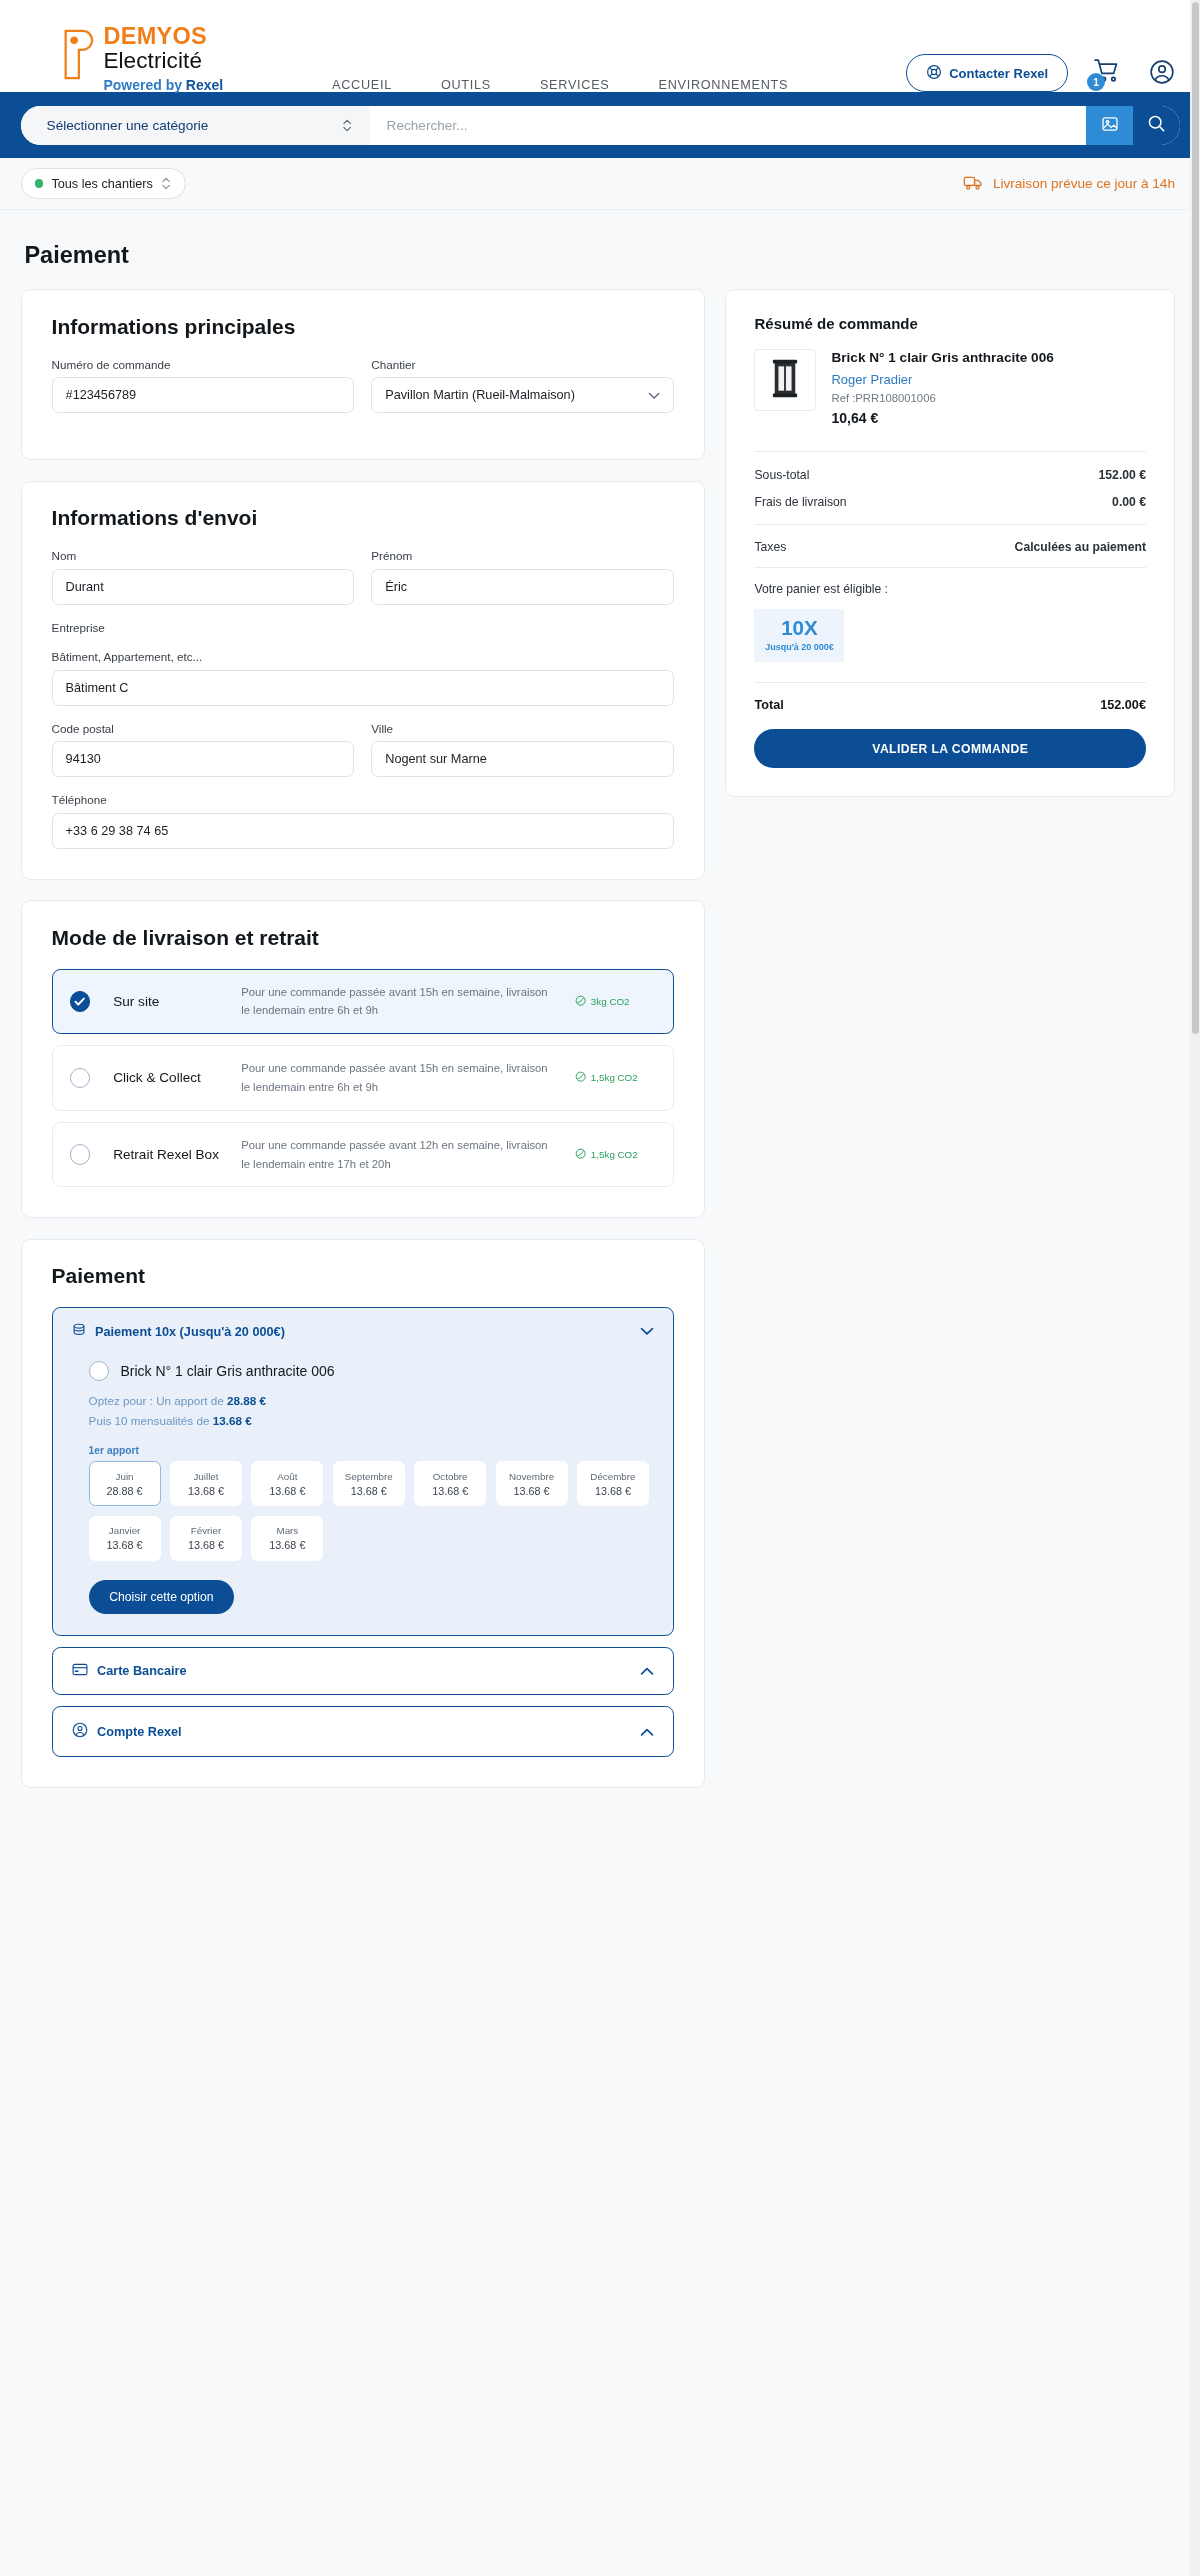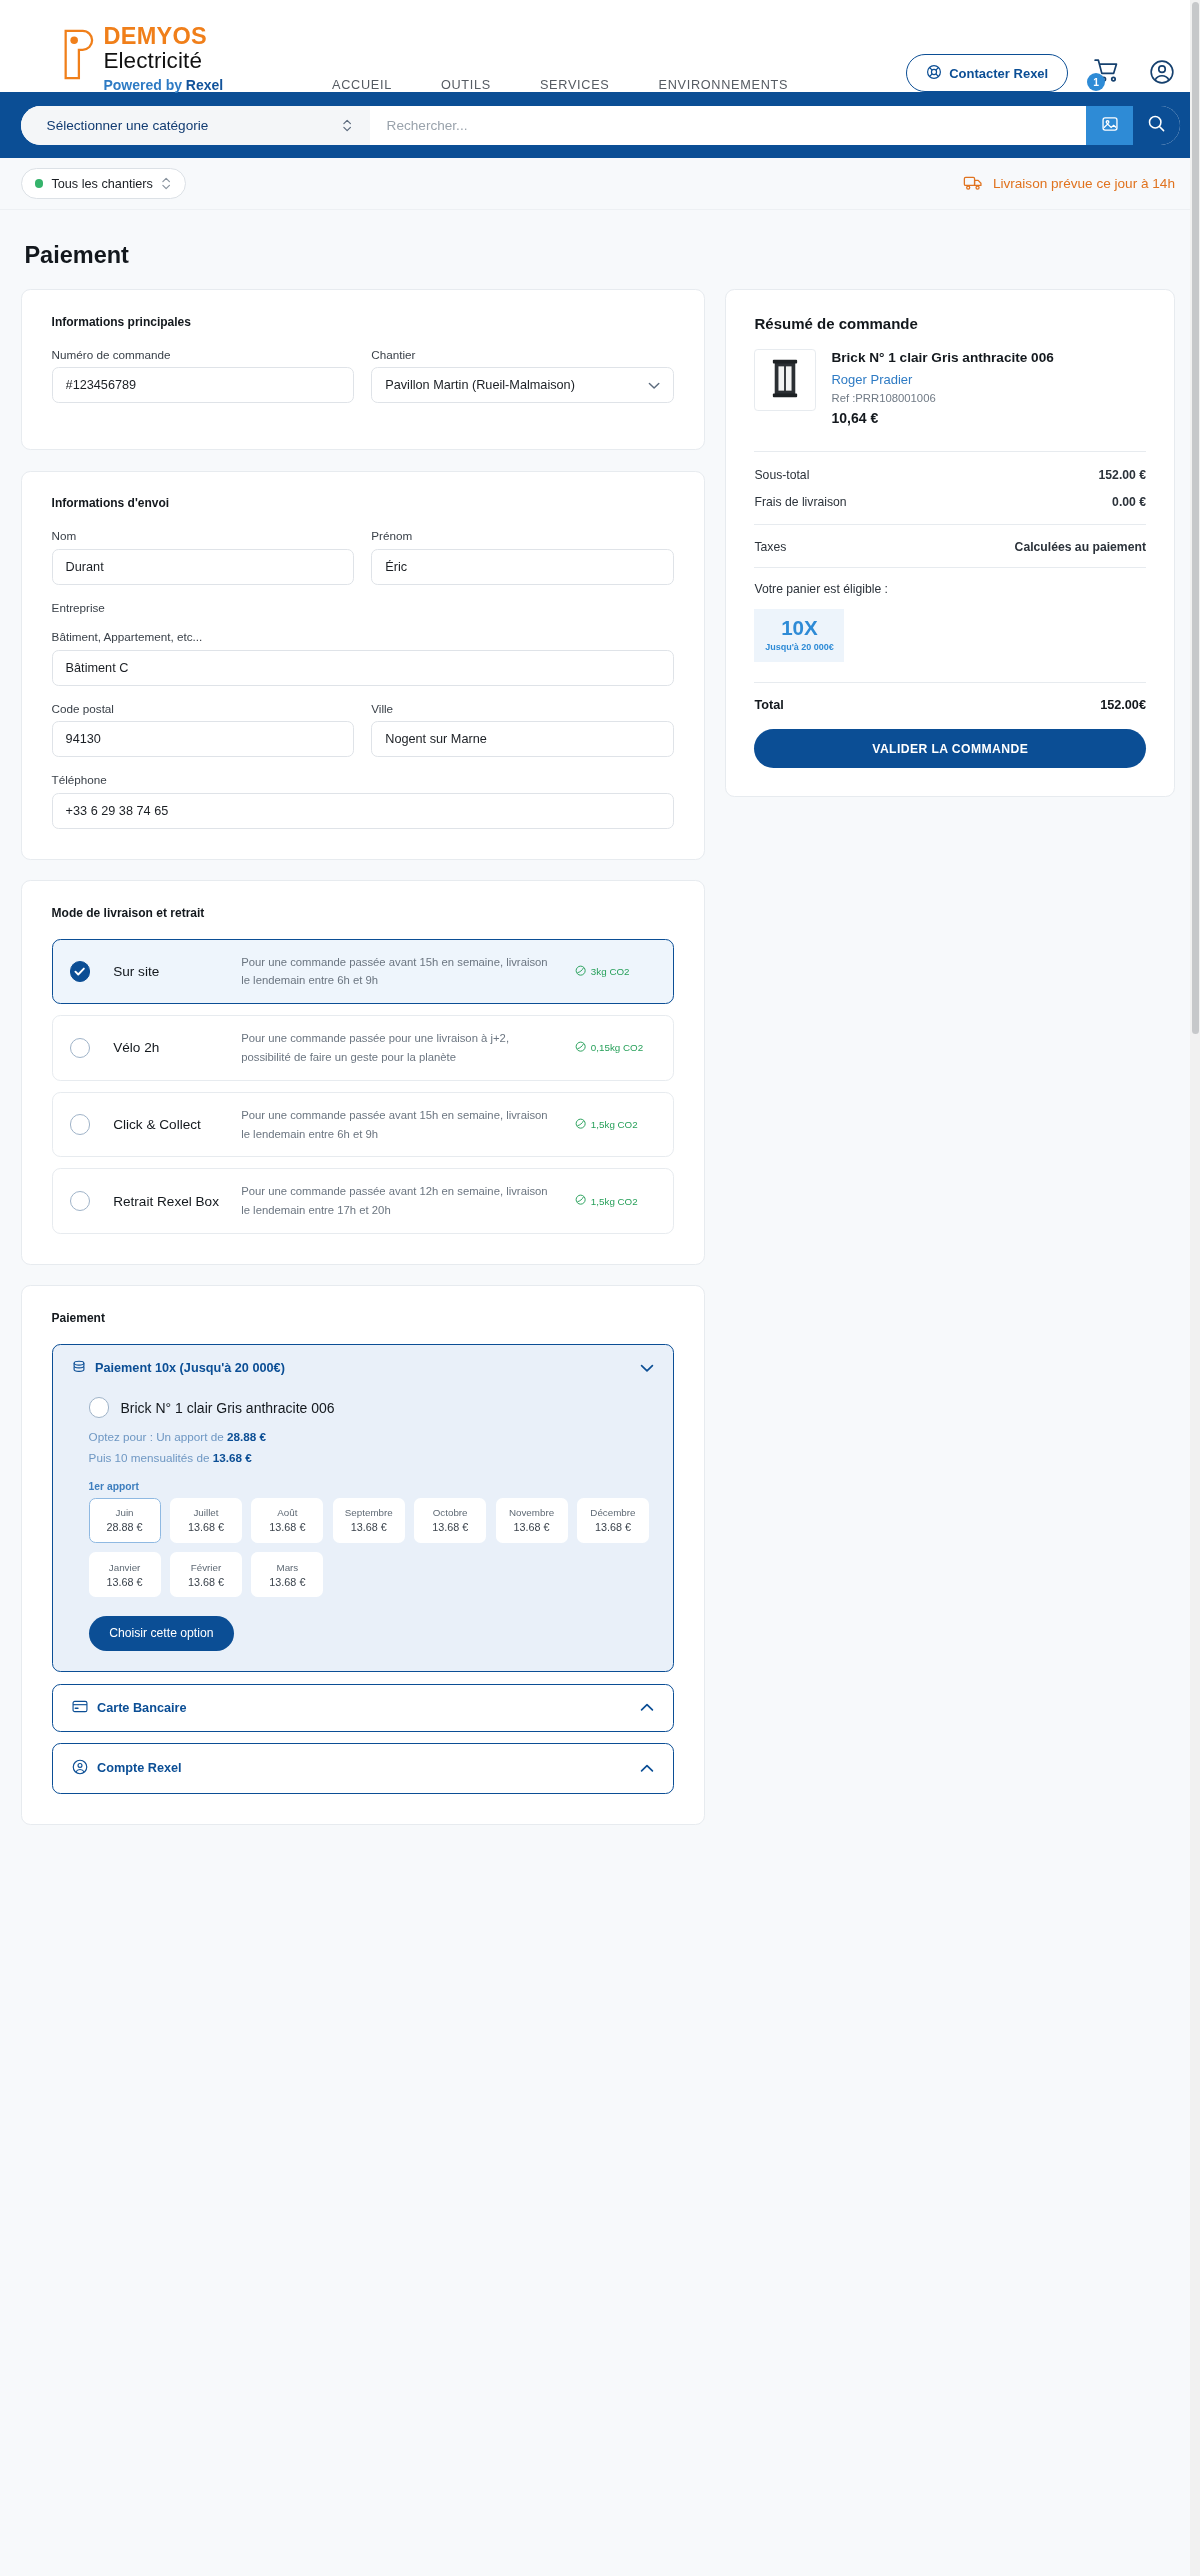--- a/index.html
+++ b/index.html
@@ -150,21 +150,21 @@
   .col-left { width: 685px; display: flex; flex-direction: column; gap: 20.6px; }
   .col-right { width: 450px; }
 
   .card {
     background: #fff;
     border: 0.9px solid #E7EBEF;
     border-radius: 9.4px;
     padding: 24.4px 30px 30px 30px;
   }
   .card-title {
-    font-size: 12px; font-weight: bold; color: #13181D;
+    font-size: 21px; font-weight: bold; color: #13181D;
     margin-bottom: 19px;
   }
   .field-label {
     font-size: 11.7px; color: #3A4149; margin-bottom: 6.6px; font-weight: 500;
   }
   .field { margin-bottom: 16px; }
   .row2 { display: flex; gap: 17px; }
   .row2 > .field { flex: 1; margin-bottom: 16px; }
   .inp {
     width: 100%;
@@ -518,34 +518,20 @@
             <span>
               <svg width="11.3" height="11.3" viewBox="0 0 14 14" fill="none" stroke="#27A05A" stroke-width="1.2">
                   <circle cx="7" cy="7" r="5.6"></circle>
                   <path d="M3 9.5c3-0.4 6-3 7.5-6"></path>
                 </svg>
             </span>
             <span>3kg CO2</span>
           </span>
         </div>
 
-        <div class="deliv-opt">
-          <span class="radio"></span>
-          <span class="deliv-name">Vélo 2h</span>
-          <span class="deliv-desc">Pour une commande passée pour une livraison à j+2, possibilité de faire un geste pour la planète</span>
-          <span class="co2">
-            <span>
-              <svg width="11.3" height="11.3" viewBox="0 0 14 14" fill="none" stroke="#27A05A" stroke-width="1.2">
-                  <circle cx="7" cy="7" r="5.6"></circle>
-                  <path d="M3 9.5c3-0.4 6-3 7.5-6"></path>
-                </svg>
-            </span>
-            <span>0,15kg CO2</span>
-          </span>
-        </div>
 
         <div class="deliv-opt">
           <span class="radio"></span>
           <span class="deliv-name">Click &amp; Collect</span>
           <span class="deliv-desc">Pour une commande passée avant 15h en semaine, livraison le lendemain entre 6h et 9h</span>
           <span class="co2">
             <span>
               <svg width="11.3" height="11.3" viewBox="0 0 14 14" fill="none" stroke="#27A05A" stroke-width="1.2">
                   <circle cx="7" cy="7" r="5.6"></circle>
                   <path d="M3 9.5c3-0.4 6-3 7.5-6"></path>

